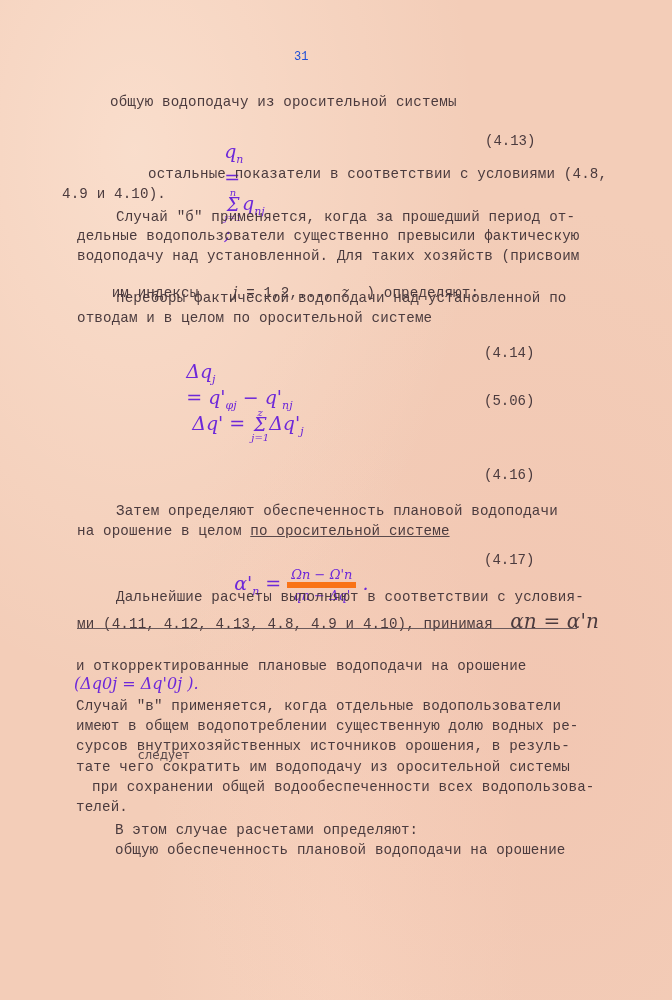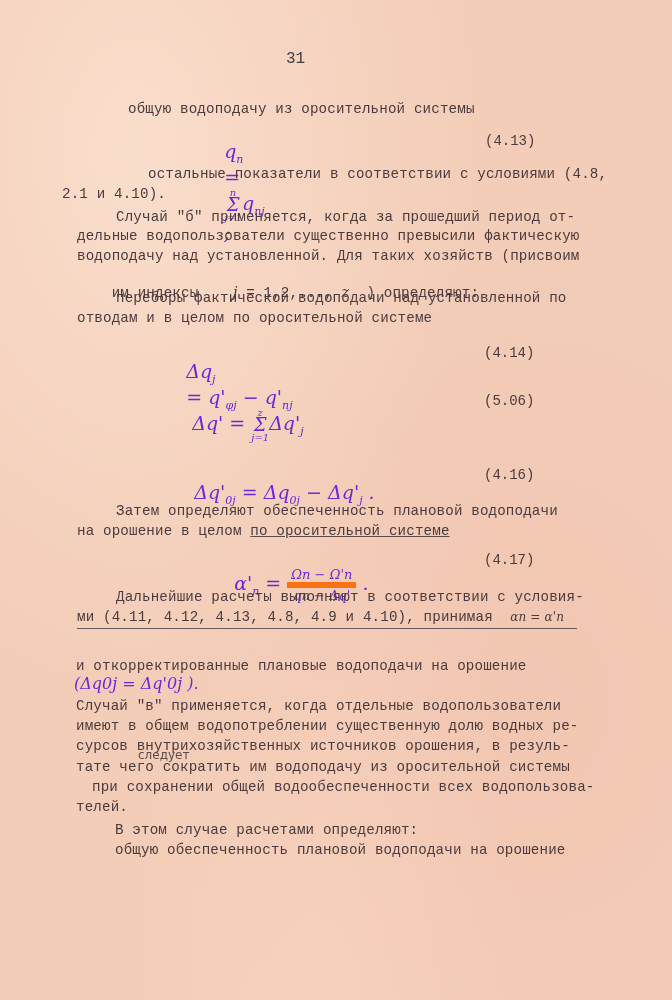--- a/index.html
+++ b/index.html
@@ -12,21 +12,21 @@
         radial-gradient(ellipse at 50% 95%, rgba(250,215,195,0.6) 0%, rgba(250,215,195,0) 40%);
       position: relative;
       font-family: "Liberation Mono", "DejaVu Sans Mono", monospace;
       color: #4a3a3c;
     }
     .page { position: absolute; left: 0; top: 0; width: 672px; height: 1000px; }
     .line {
       position: absolute; white-space: pre; font-size: 14.2px; letter-spacing: 0.15px;
       color: #4b3b3e;
     }
-    .pagenum { position: absolute; left: 286px; top: 50px; font-size: 16px; color: #404040; }
+    .pagenum { position: absolute; left: 294px; top: 50px; font-size: 12px; color: #1d4ed8; }
     .formula {
       position: absolute; white-space: pre;
       font-family: "DejaVu Serif", "Liberation Serif", serif;
       font-style: italic; font-size: 19px; color: #6d28d9;
     }
     .eqnum { position: absolute; white-space: pre; font-size: 14px; color: #4b3b3e; }
     .frac { display: inline-block; vertical-align: middle; text-align: center; font-size: 13px; }
     .frac .num { display: block; border-bottom: 6px solid #f97316; padding: 0 4px; }
     .frac .den { display: block; padding: 0 4px; }
     .sum { display: inline-block; vertical-align: middle; text-align: center; font-size: 10px; line-height: 9px; }
@@ -36,32 +36,32 @@
     .insert { position: absolute; white-space: pre; font-family: "DejaVu Sans", sans-serif; font-size: 12px; color: #5a4a4c; }
     .rule { position: absolute; height: 1px; background: #6b5a5c; }
   </style>
 </head>
 <body>
 
 <div class="page">
 
   <div class="pagenum">31</div>
 
-  <div class="line" style="left:128px; top:94px;margin-top:7px;">общую водоподачу из оросительной системы</div>
+  <div class="line" style="left:110px; top:94px;">общую водоподачу из оросительной системы</div>
 
   <div class="formula" style="left:200px; top:118px;">
     <span>q</span><sub>n</sub>
     <span>=</span>
     <span class="sum"><span>n</span><span class="sig">Σ</span><span>j=1</span></span><span>q</span><sub>nj</sub>
     <span>;</span>
   </div>
   <div class="eqnum" style="left:485px; top:133px;">(4.13)</div>
 
   <div class="line" style="left:148px; top:166px;">остальные показатели в соответствии с условиями (4.8,</div>
-  <div class="line" style="left:62px; top:186px;">2.1 и 4.10).</div>
+  <div class="line" style="left:62px; top:186px;">4.9 и 4.10).</div>
 
   <div class="line" style="left:116px; top:209px;">Случай "б" применяется, когда за прошедший период от-</div>
   <div class="line" style="left:77px; top:228px;">дельные водопользователи существенно превысили фактическую</div>
   <div class="line" style="left:77px; top:248px;">водоподачу над установленной. Для таких хозяйств (присвоим</div>
   <div class="line" style="left:77px; top:268px;">
     <span>им индексы</span>    <i style="font-family:'DejaVu Serif',serif;">j</i> <span>= 1,2,...,</span> <i style="font-family:'DejaVu Serif',serif;">z</i>  <span>) определяют:</span>
   </div>
   <div class="line" style="left:116px; top:290px;">переборы фактической водоподачи над установленной по</div>
   <div class="line" style="left:77px; top:310px;">отводам и в целом по оросительной системе</div>
 
@@ -70,35 +70,32 @@
     <span>= q'</span><sub>φj</sub><span> − q'</span><sub>nj</sub>
   </div>
   <div class="eqnum" style="left:484px; top:345px;">(4.14)</div>
 
   <div class="formula" style="left:168px; top:386px;">
     <span>Δq' = </span><span class="sum"><span>z</span><span class="sig">Σ</span><span>j=1</span></span><span>Δq'</span><sub>j</sub>
   </div>
   <div class="eqnum" style="left:484px; top:393px;">(5.06)</div>
 
 
-  <div class="formula" style="left:170px; top:459px;">
-    <span>Δq'</span><sub>0j</sub><span> = Δq</span><sub>0j</sub><span> − Δq'</span><sub>j</sub><span> .</span>
-  </div>
   <div class="eqnum" style="left:484px; top:467px;">(4.16)</div>
 
   <div class="line" style="left:116px; top:503px;">Затем определяют обеспеченность плановой водоподачи</div>
   <div class="line" style="left:77px; top:523px;"><span>на орошение в целом </span><span class="uline">по оросительной системе</span></div>
 
   <div class="formula" style="left:210px; top:545px;">
     <span>α'</span><sub>n</sub> = <span class="frac"><span class="num">Ωn − Ω'n</span><span class="den">qn − Δq'</span></span> <span>.</span>
   </div>
   <div class="eqnum" style="left:484px; top:552px;">(4.17)</div>
 
   <div class="line" style="left:116px; top:589px;">Дальнейшие расчеты выполняют в соответствии с условия-</div>
-  <div class="line" style="left:77px; top:609px;"><span>ми (4.11, 4.12, 4.13, 4.8, 4.9 и 4.10), принимая</span>  <i style="font-family:'DejaVu Serif',serif; font-size:12px;">αn = α'n</i></div>
+  <div class="line" style="left:77px; top:609px;"><span>ми (4.11, 4.12, 4.13, 4.8, 4.9 и 4.10), принимая</span>  <i style="font-family:'DejaVu Serif',serif; font-size:20px;">αn = α'n</i></div>
   <div class="rule" style="left:77px; top:628px; width:500px;"></div>
 
   <div class="line" style="left:76px; top:658px;">и откорректированные плановые водоподачи на орошение</div>
   <div class="formula" style="left:74px; top:674px; font-size:16px;">(Δq0j = Δq'0j ).</div>
 
   <div class="line" style="left:76px; top:698px;">Случай "в" применяется, когда отдельные водопользователи</div>
   <div class="line" style="left:76px; top:718px;">имеют в общем водопотреблении существенную долю водных ре-</div>
   <div class="line" style="left:76px; top:738px;">сурсов внутрихозяйственных источников орошения, в резуль-</div>
   <div class="insert" style="left:138px; top:748px;">следует</div>
   <div class="line" style="left:76px; top:759px;">тате чего сократить им водоподачу из оросительной системы</div>

